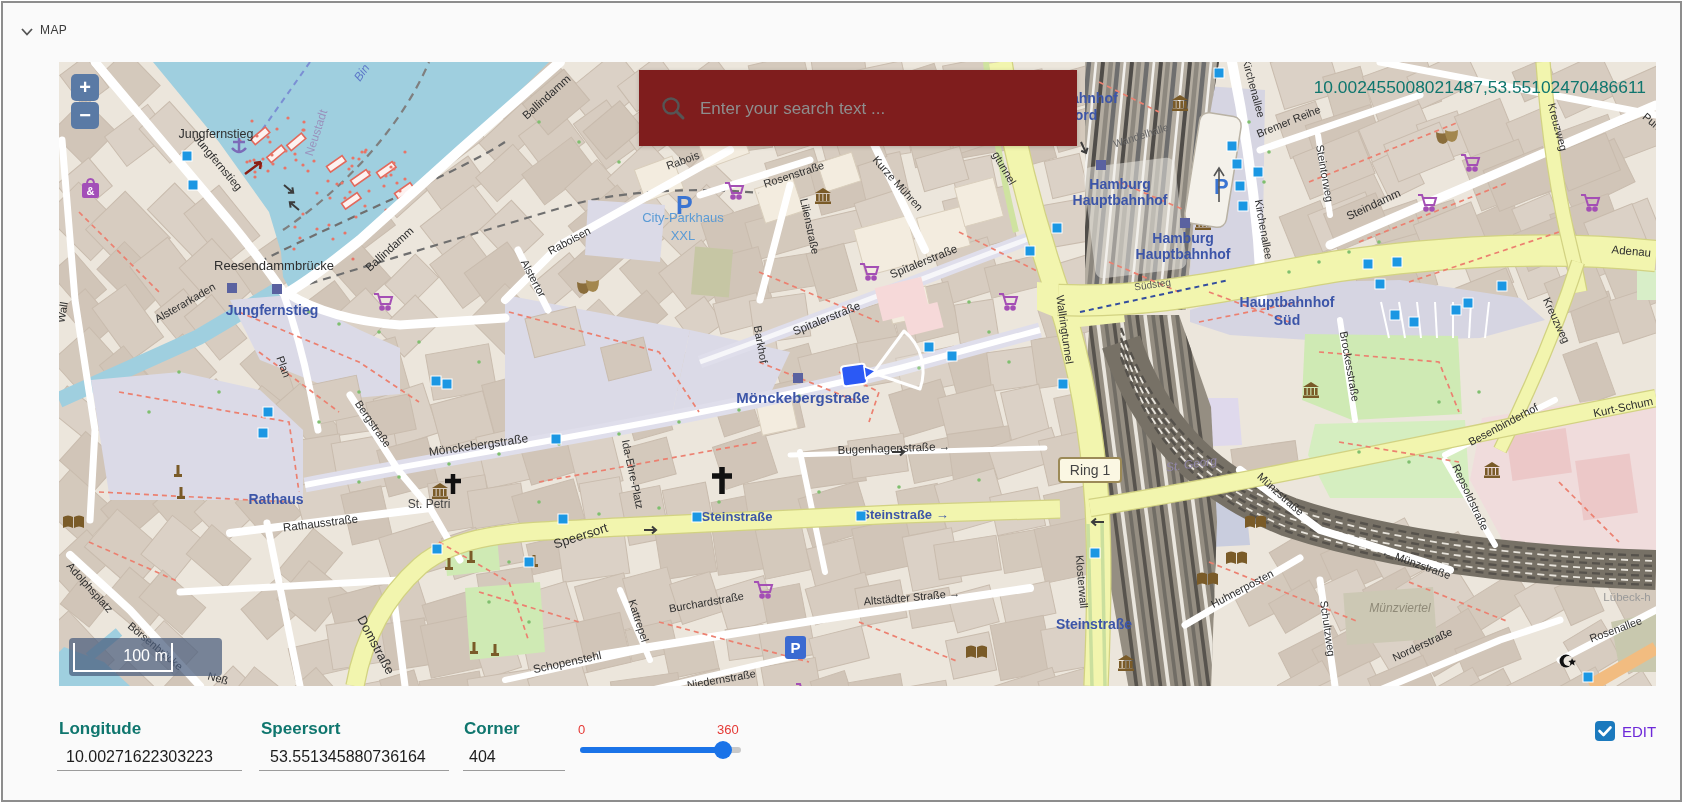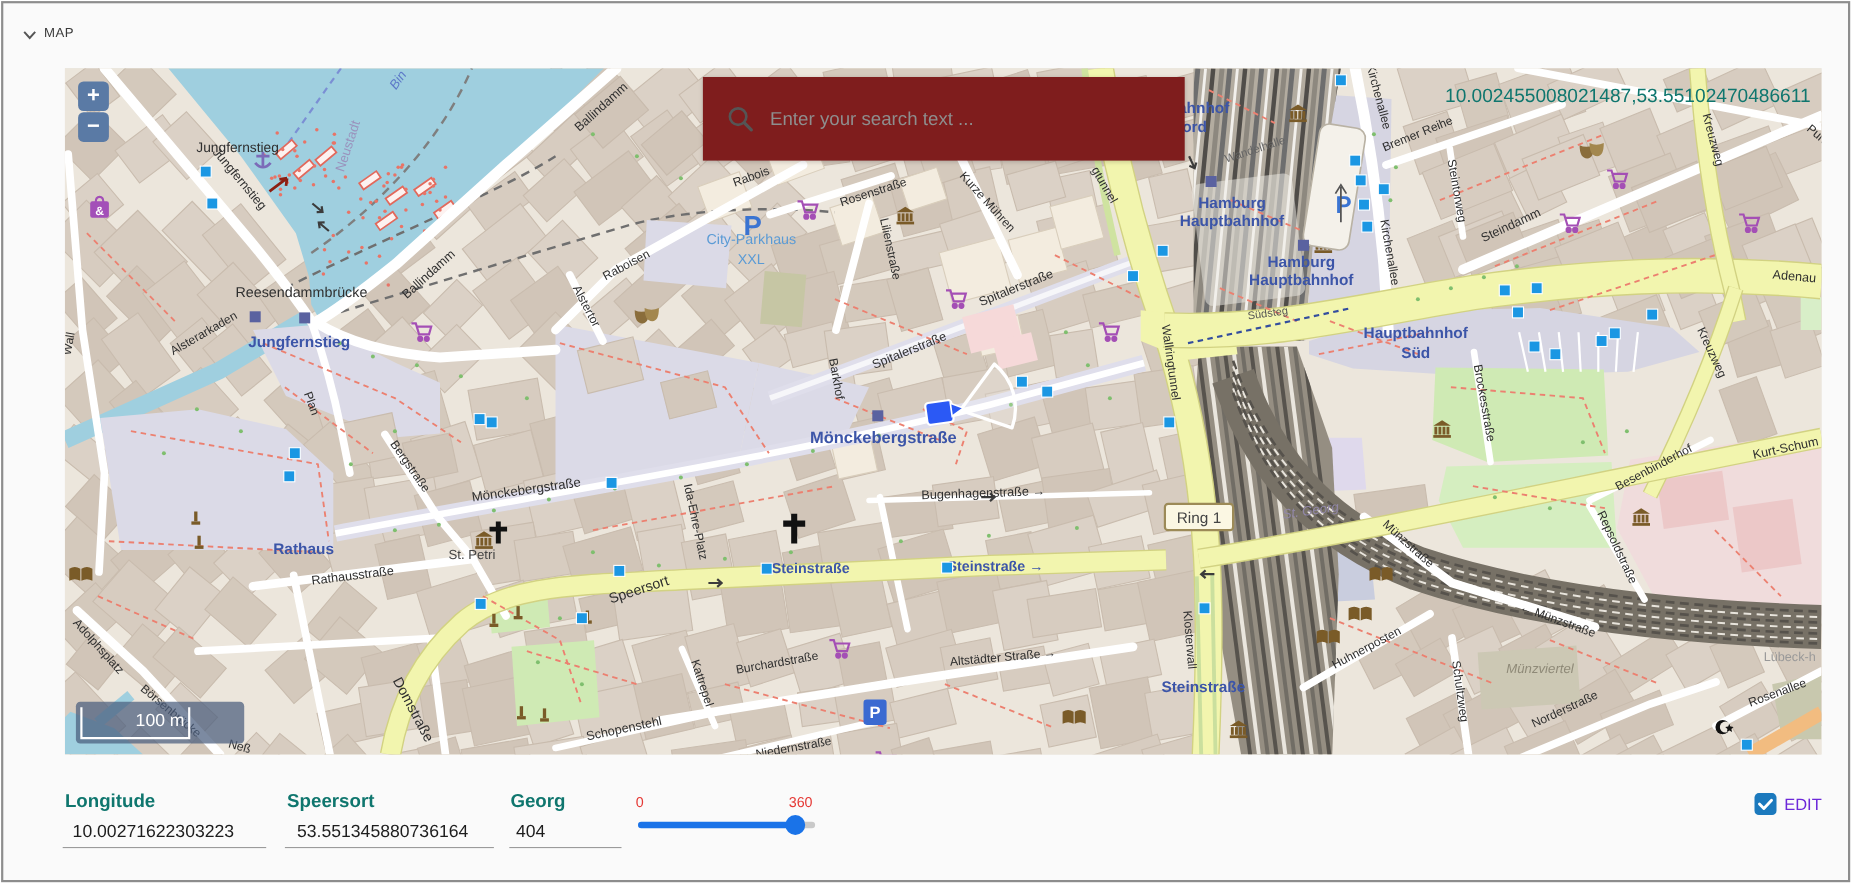--- a/index.html
+++ b/index.html
@@ -1058,21 +1058,21 @@
 
 <div class="scale">
 <svg style="position:absolute;left:0;top:0;" width="108" height="38" viewBox="0 0 108 38">
       <path d="M5,5 L5,33 L103,33 L103,5" fill="none" stroke="#fff" stroke-width="2"></path>
     </svg>
 <div class="t">100 m</div>
 </div>
 
 <div class="lbl" style="left:59px;">Longitude</div>
 <div class="lbl" style="left:261px;">Speersort</div>
-<div class="lbl" style="left:464px;">Georg</div>
+<div class="lbl" style="left:464px;">Corner</div>
 <div class="val" style="left:66px;">10.00271622303223</div>
 <div class="val" style="left:270px;">53.551345880736164</div>
 <div class="val" style="left:469px;">404</div>
 <div class="ul" style="left:57px;width:185px;"></div>
 <div class="ul" style="left:259px;width:190px;"></div>
 <div class="ul" style="left:463px;width:102px;"></div>
 <div class="rednum" style="left:578px;">0</div>
 <div class="rednum" style="left:717px;">360</div>
 <div class="track-b"></div>
 <div class="track-g"></div>

